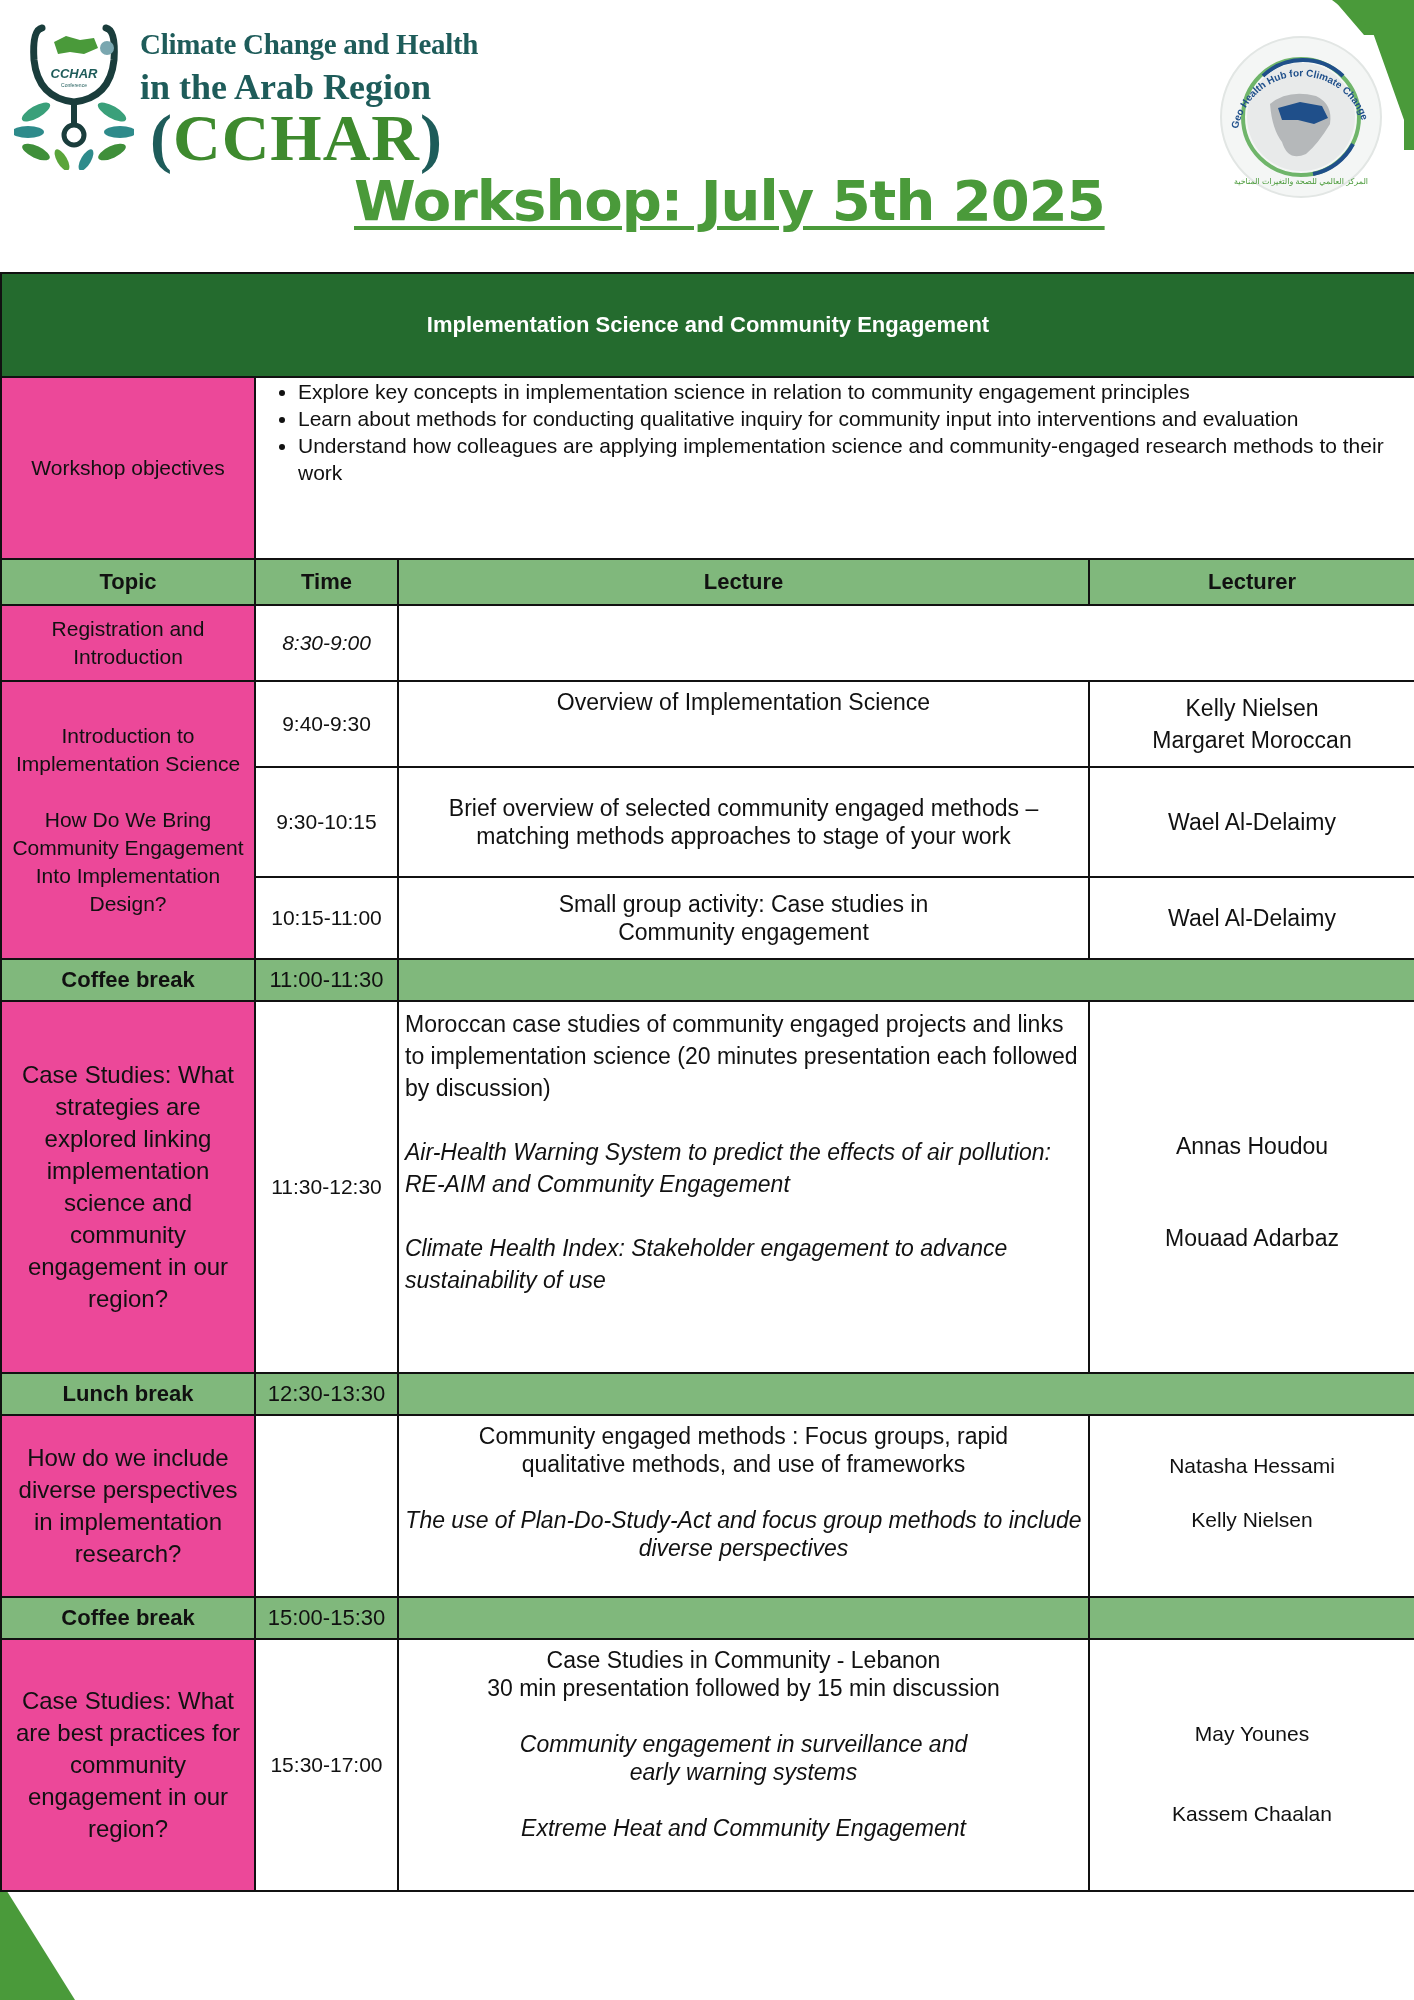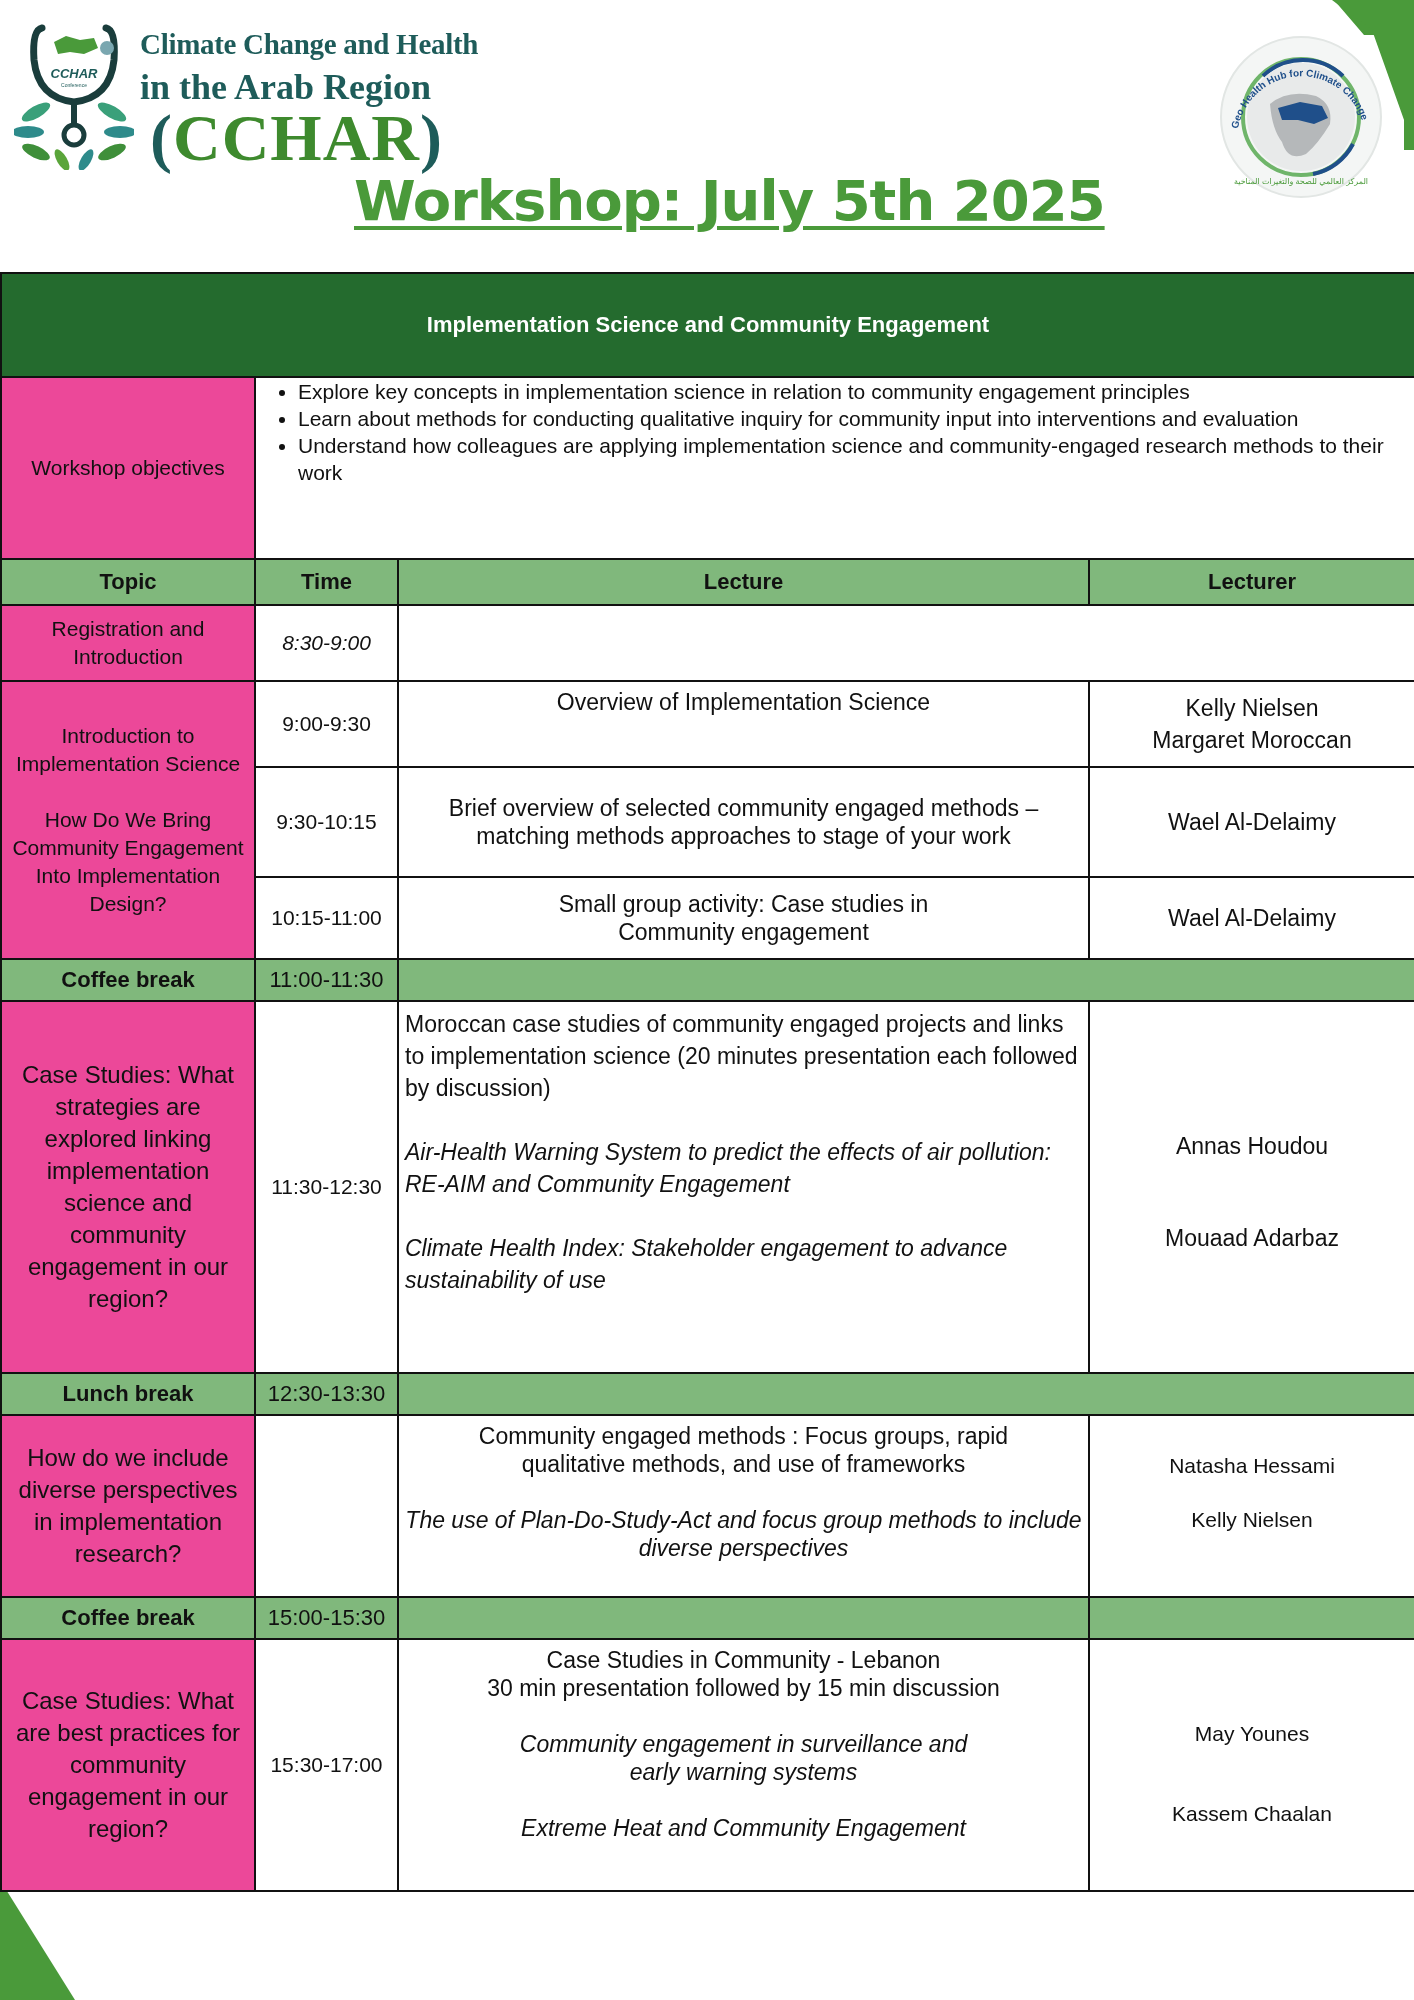--- a/index.html
+++ b/index.html
@@ -129,21 +129,21 @@
     <td style="font-size:21px;font-style:italic;">8:30-9:00</td>
     <td colspan="2"></td>
   </tr>
 
   <tr style="height:86px;">
     <td rowspan="3" class="topic" style="font-size:21px;">
       <div>Introduction to Implementation Science</div>
       <div class="gap-s"></div>
       <div>How Do We Bring Community Engagement Into Implementation Design?</div>
     </td>
-    <td style="font-size:21px;">9:00-9:30</td>
+    <td style="font-size:21px;">9:40-9:30</td>
     <td style="vertical-align:top; padding-top:6px; font-size:23px;">Overview of Implementation Science</td>
     <td style="font-size:23px; line-height:32px;">
       <div>Kelly Nielsen</div>
       <div>Margaret Moroccan</div>
     </td>
   </tr>
   <tr style="height:110px;">
     <td style="font-size:21px;">9:30-10:15</td>
     <td style="font-size:23px;">Brief overview of selected community engaged methods – matching methods approaches to stage of your work</td>
     <td style="font-size:23px;">Wael Al-Delaimy</td>

